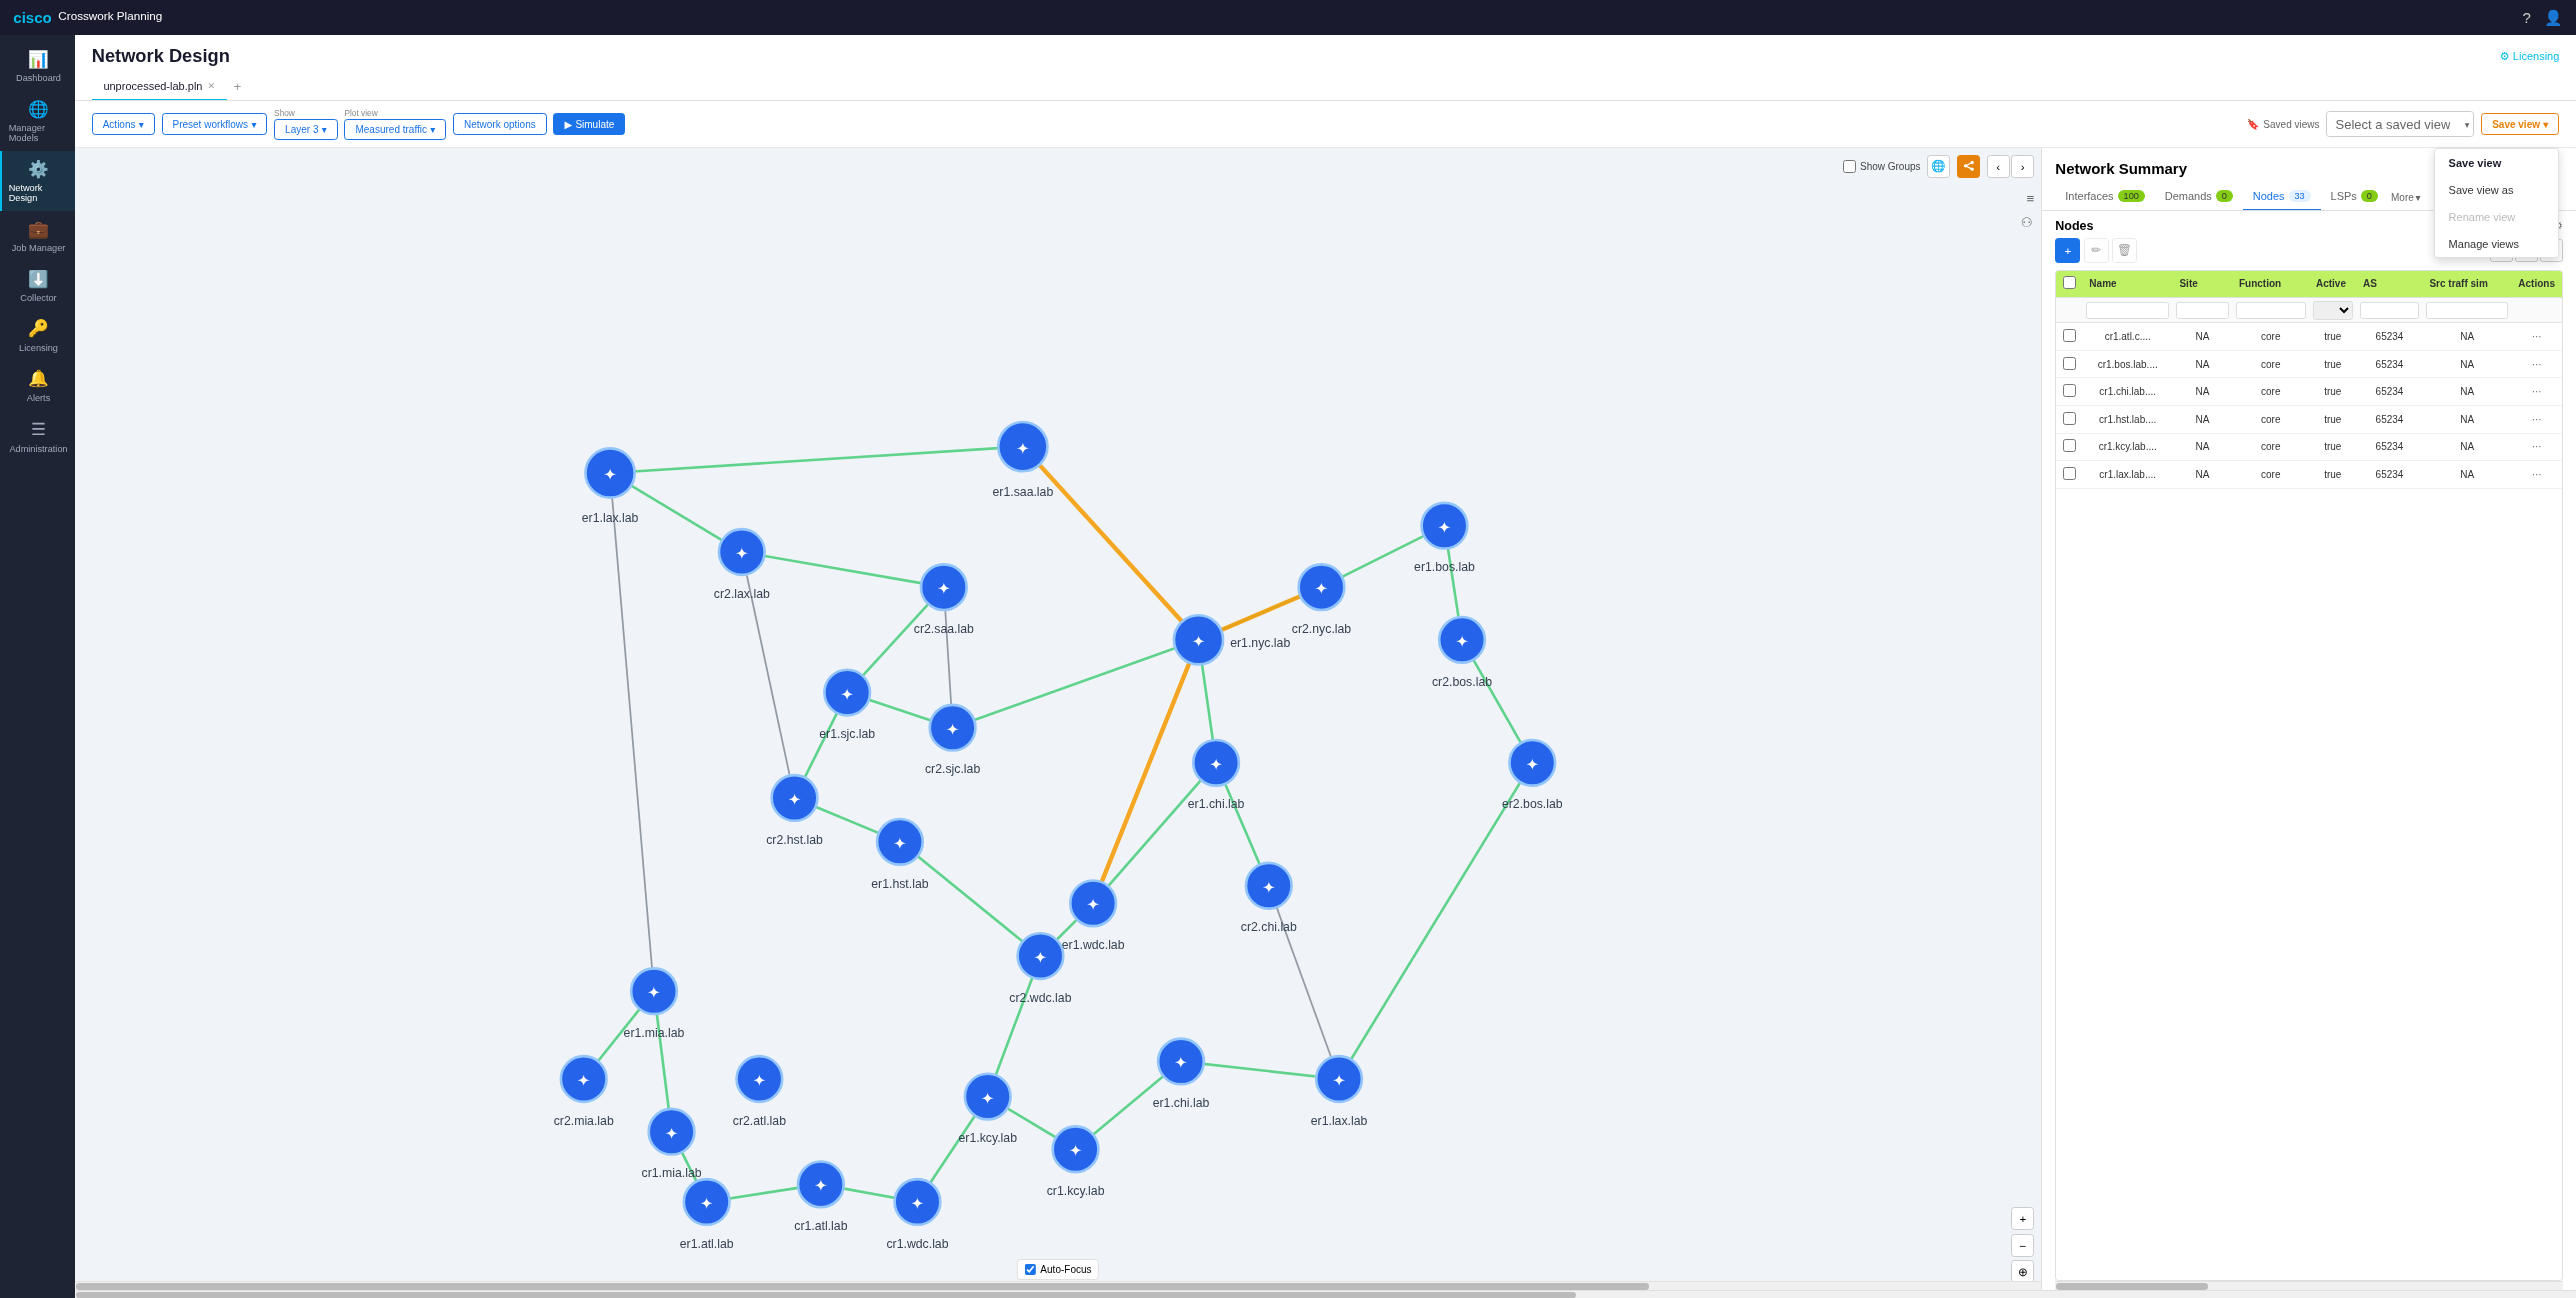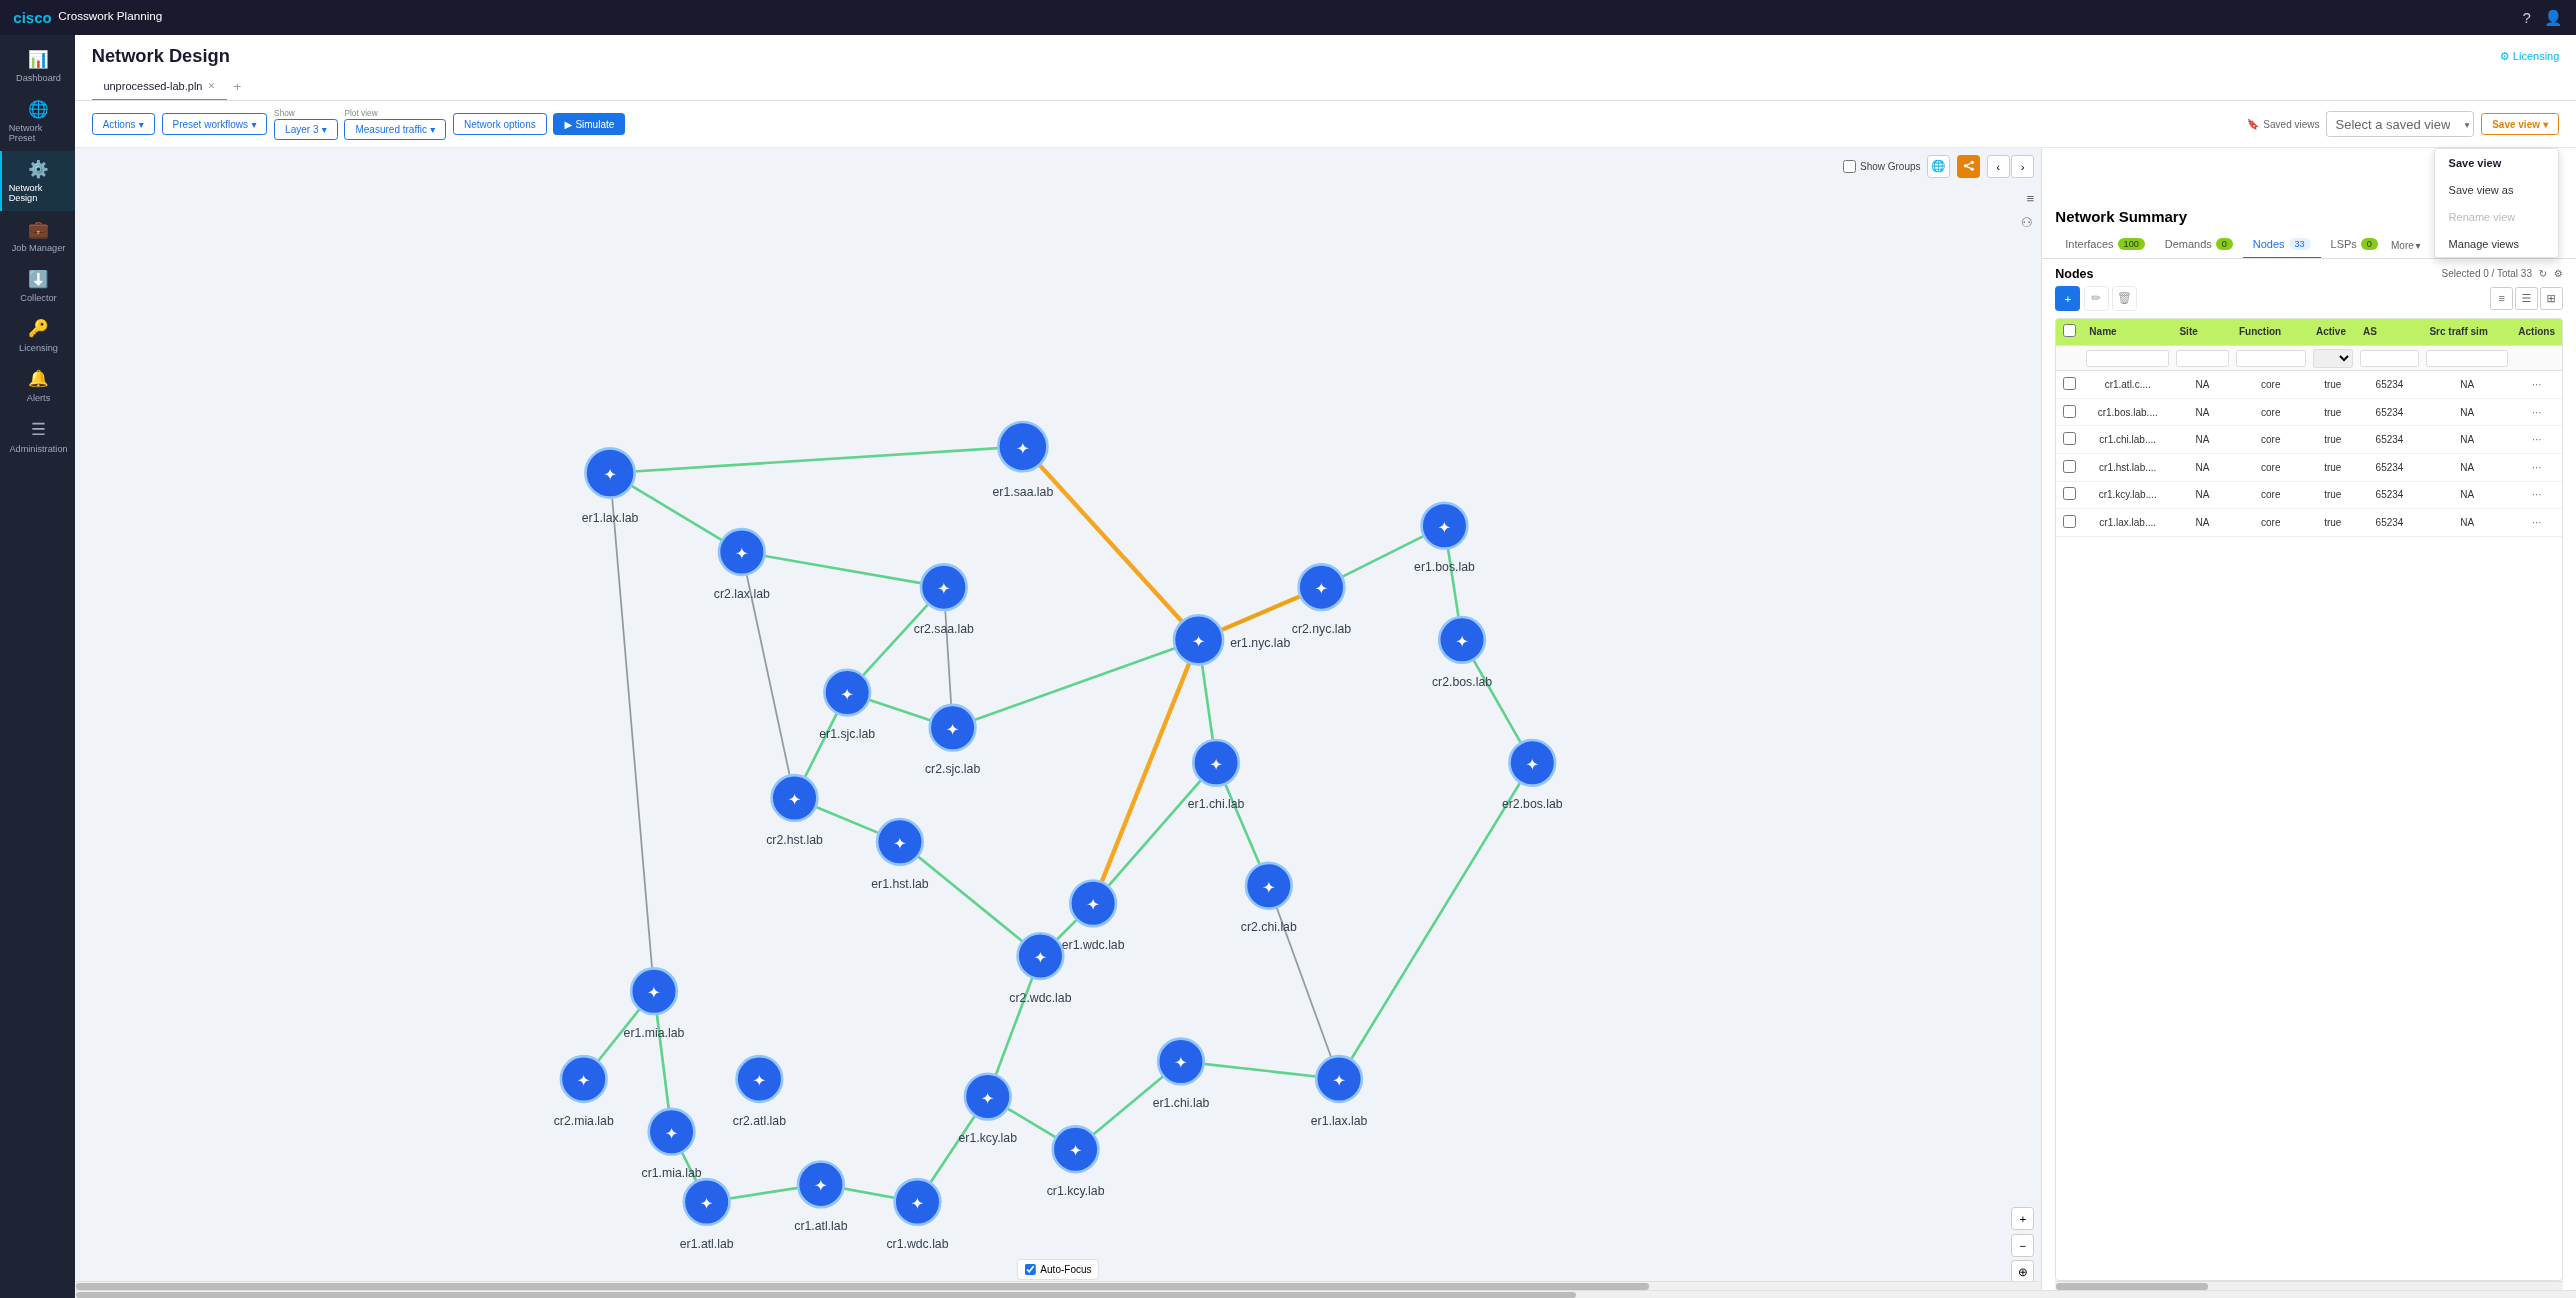--- a/index.html
+++ b/index.html
@@ -203,21 +203,21 @@
       background: white;
       display: flex;
       flex-direction: column;
       overflow: hidden;
     }
 
     .panel-header {
       padding: 11.7px 13.3px 0;
       border-bottom: 0.8px solid #e0e0e0;
     }
-    .panel-title { font-size: 15px; font-weight: 600; margin-bottom: 8.3px; margin-top: 48px; }
+    .panel-title { font-size: 15px; font-weight: 600; margin-bottom: 8.3px; }
 
     
     .summary-tabs { display: flex; gap: 0; align-items: center; }
     .summary-tab {
       padding: 5px 10px 6.7px;
       cursor: pointer;
       font-size: 11px;
       color: #666;
       border-bottom: 1.7px solid transparent;
       display: flex;
@@ -354,21 +354,21 @@
 
 <div class="main-layout">
 
   <div class="sidebar">
     <div class="sidebar-item">
       <span class="sidebar-icon">📊</span>
       <span>Dashboard</span>
     </div>
     <div class="sidebar-item">
       <span class="sidebar-icon">🌐</span>
-      <span>Network Preset</span>
+      <span>Manager Models</span>
     </div>
     <div class="sidebar-item active">
       <span class="sidebar-icon">⚙️</span>
       <span>Network Design</span>
     </div>
     <div class="sidebar-item">
       <span class="sidebar-icon">💼</span>
       <span>Job Manager</span>
     </div>
     <div class="sidebar-item">

